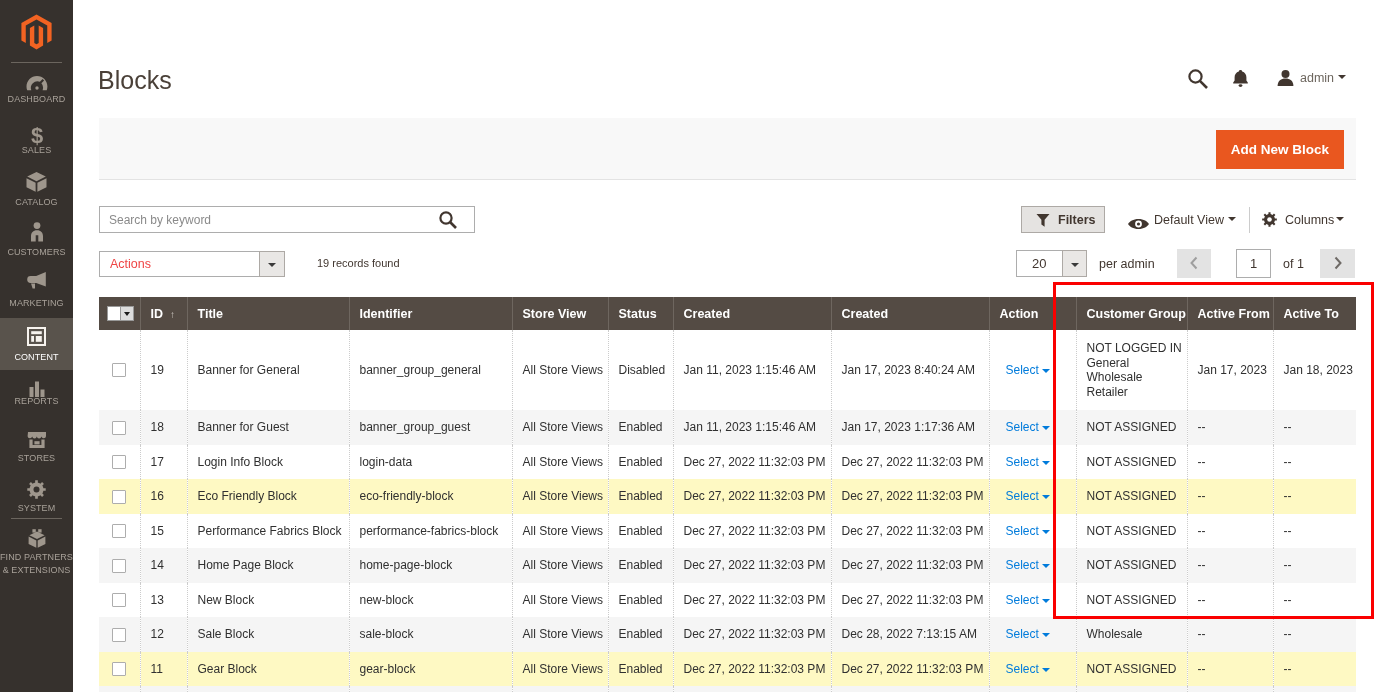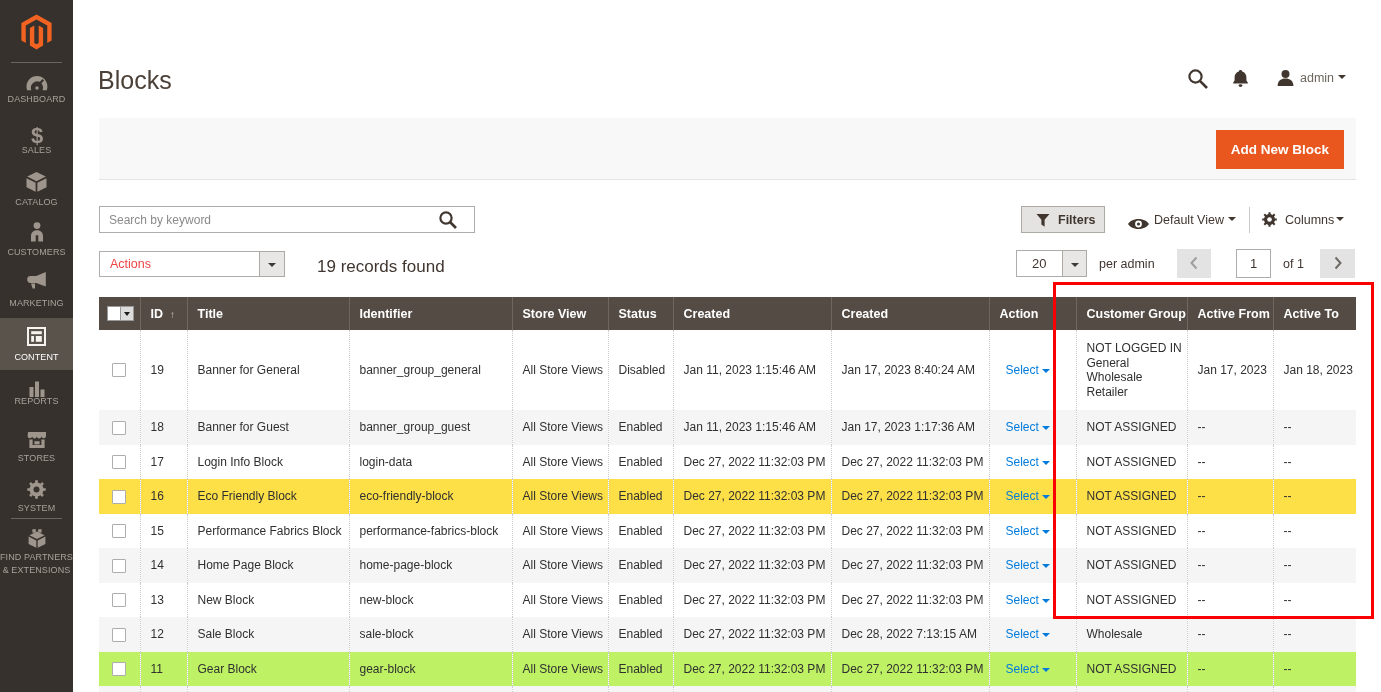--- a/index.html
+++ b/index.html
@@ -142,21 +142,21 @@
 <div style="position:absolute;left:1249px;top:207px;height:26px;border-left:1px solid #ccc"></div>
 <div style="position:absolute;left:1262px;top:212px"><svg width="15" height="15" viewBox="0 0 15 15" style="">
       <polygon fill="#41362f" points="5.40,2.42 6.43,2.11 6.46,0.17 8.54,0.17 8.57,2.11 9.60,2.42 10.56,2.93 11.94,1.58 13.42,3.06 12.07,4.44 12.58,5.40 12.89,6.43 14.83,6.46 14.83,8.54 12.89,8.57 12.58,9.60 12.07,10.56 13.42,11.94 11.94,13.42 10.56,12.07 9.60,12.58 8.57,12.89 8.54,14.83 6.46,14.83 6.43,12.89 5.40,12.58 4.44,12.07 3.06,13.42 1.58,11.94 2.93,10.56 2.42,9.60 2.11,8.57 0.17,8.54 0.17,6.46 2.11,6.43 2.42,5.40 2.93,4.44 1.58,3.06 3.06,1.58 4.44,2.93"></polygon>
       <circle fill="#fff" cx="7.5" cy="7.5" r="2.3"></circle>
     </svg></div>
 <div style="position:absolute;left:1285px;top:213px;font-size:12.5px;color:#41362f">Columns</div>
 <div style="position:absolute;left:1336px;top:217px;width:0;height:0;border-left:4px solid transparent;border-right:4px solid transparent;border-top:4px solid #41362f"></div>
 <div style="position:absolute;left:99px;top:251px;width:186px;height:26px;background:#fff;border:1px solid #adadad"></div>
 <div style="position:absolute;left:110px;top:257px;font-size:12.5px;color:#ef4444">Actions</div>
 <div style="position:absolute;left:259px;top:251px;width:26px;height:26px;background:#e9e7e5;border:1px solid #ada9a5;text-align:center;line-height:24px"><span style="display:inline-block;width:0;height:0;border-left:4px solid transparent;border-right:4px solid transparent;border-top:4px solid #3a3a3a;vertical-align:middle"></span></div>
-<div style="position:absolute;left:317px;top:257px;font-size:17px;color:#41362f">19 records found</div>
+<div style="position:absolute;left:317px;top:257px;font-size:11px;color:#41362f">19 records found</div>
 <div style="position:absolute;left:1016px;top:250px;width:71px;height:27px;background:#fff;border:1px solid #adadad"></div>
 <div style="position:absolute;left:1032px;top:256px;font-size:13px;color:#41362f">20</div>
 <div style="position:absolute;left:1062px;top:250px;width:25px;height:27px;background:#e9e7e5;border:1px solid #ada9a5;text-align:center;line-height:25px"><span style="display:inline-block;width:0;height:0;border-left:4px solid transparent;border-right:4px solid transparent;border-top:4px solid #3a3a3a;vertical-align:middle"></span></div>
 <div style="position:absolute;left:1099px;top:257px;font-size:12.5px;color:#41362f">per admin</div>
 <div style="position:absolute;left:1177px;top:249px;width:34px;height:29px;background:#e3e3e3;text-align:center;padding-top:7px"><svg width="10" height="14" viewBox="0 0 10 14" style="">
       <path d="M7.5 1.5 2.5 7l5 5.5" fill="none" stroke="#9e9e9e" stroke-width="2"></path>
     </svg></div>
 <div style="position:absolute;left:1236px;top:249px;width:35px;height:29px;background:#fff;border:1px solid #adadad;text-align:center;line-height:27px;font-size:13px;color:#41362f">1</div>
 <div style="position:absolute;left:1283px;top:257px;font-size:12.5px;color:#41362f">of 1</div>
 <div style="position:absolute;left:1320px;top:249px;width:35px;height:29px;background:#e3e3e3;text-align:center;padding-top:7px"><svg width="10" height="14" viewBox="0 0 10 14" style="">
@@ -229,21 +229,21 @@
         <td>login-data</td>
         <td>All Store Views</td>
         <td>Enabled</td>
 <td>Dec 27, 2022 11:32:03 PM</td>
         <td>Dec 27, 2022 11:32:03 PM</td>
         <td class="act"><span style="color:#007bdb">Select</span>&nbsp;<span style="display:inline-block;width:0;height:0;border-left:4px solid transparent;border-right:4px solid transparent;border-top:4px solid #007bdb;vertical-align:middle"></span></td>
 <td>NOT ASSIGNED</td>
         <td>--</td>
         <td>--</td>
 </tr>
-<tr style="height:35px;background:#fde047">
+<tr style="height:35px;background:#fef9c3">
 <td class="c0"><span class="cb"></span></td>
 <td>16</td>
         <td>Eco Friendly Block</td>
         <td>eco-friendly-block</td>
         <td>All Store Views</td>
         <td>Enabled</td>
 <td>Dec 27, 2022 11:32:03 PM</td>
         <td>Dec 27, 2022 11:32:03 PM</td>
         <td class="act"><span style="color:#007bdb">Select</span>&nbsp;<span style="display:inline-block;width:0;height:0;border-left:4px solid transparent;border-right:4px solid transparent;border-top:4px solid #007bdb;vertical-align:middle"></span></td>
 <td>NOT ASSIGNED</td>
@@ -299,21 +299,21 @@
         <td>sale-block</td>
         <td>All Store Views</td>
         <td>Enabled</td>
 <td>Dec 27, 2022 11:32:03 PM</td>
         <td>Dec 28, 2022 7:13:15 AM</td>
         <td class="act"><span style="color:#007bdb">Select</span>&nbsp;<span style="display:inline-block;width:0;height:0;border-left:4px solid transparent;border-right:4px solid transparent;border-top:4px solid #007bdb;vertical-align:middle"></span></td>
 <td>Wholesale</td>
         <td>--</td>
         <td>--</td>
 </tr>
-<tr style="height:34px;background:#bef264">
+<tr style="height:34px;background:#fef9c3">
 <td class="c0"><span class="cb"></span></td>
 <td>11</td>
         <td>Gear Block</td>
         <td>gear-block</td>
         <td>All Store Views</td>
         <td>Enabled</td>
 <td>Dec 27, 2022 11:32:03 PM</td>
         <td>Dec 27, 2022 11:32:03 PM</td>
         <td class="act"><span style="color:#007bdb">Select</span>&nbsp;<span style="display:inline-block;width:0;height:0;border-left:4px solid transparent;border-right:4px solid transparent;border-top:4px solid #007bdb;vertical-align:middle"></span></td>
 <td>NOT ASSIGNED</td>

